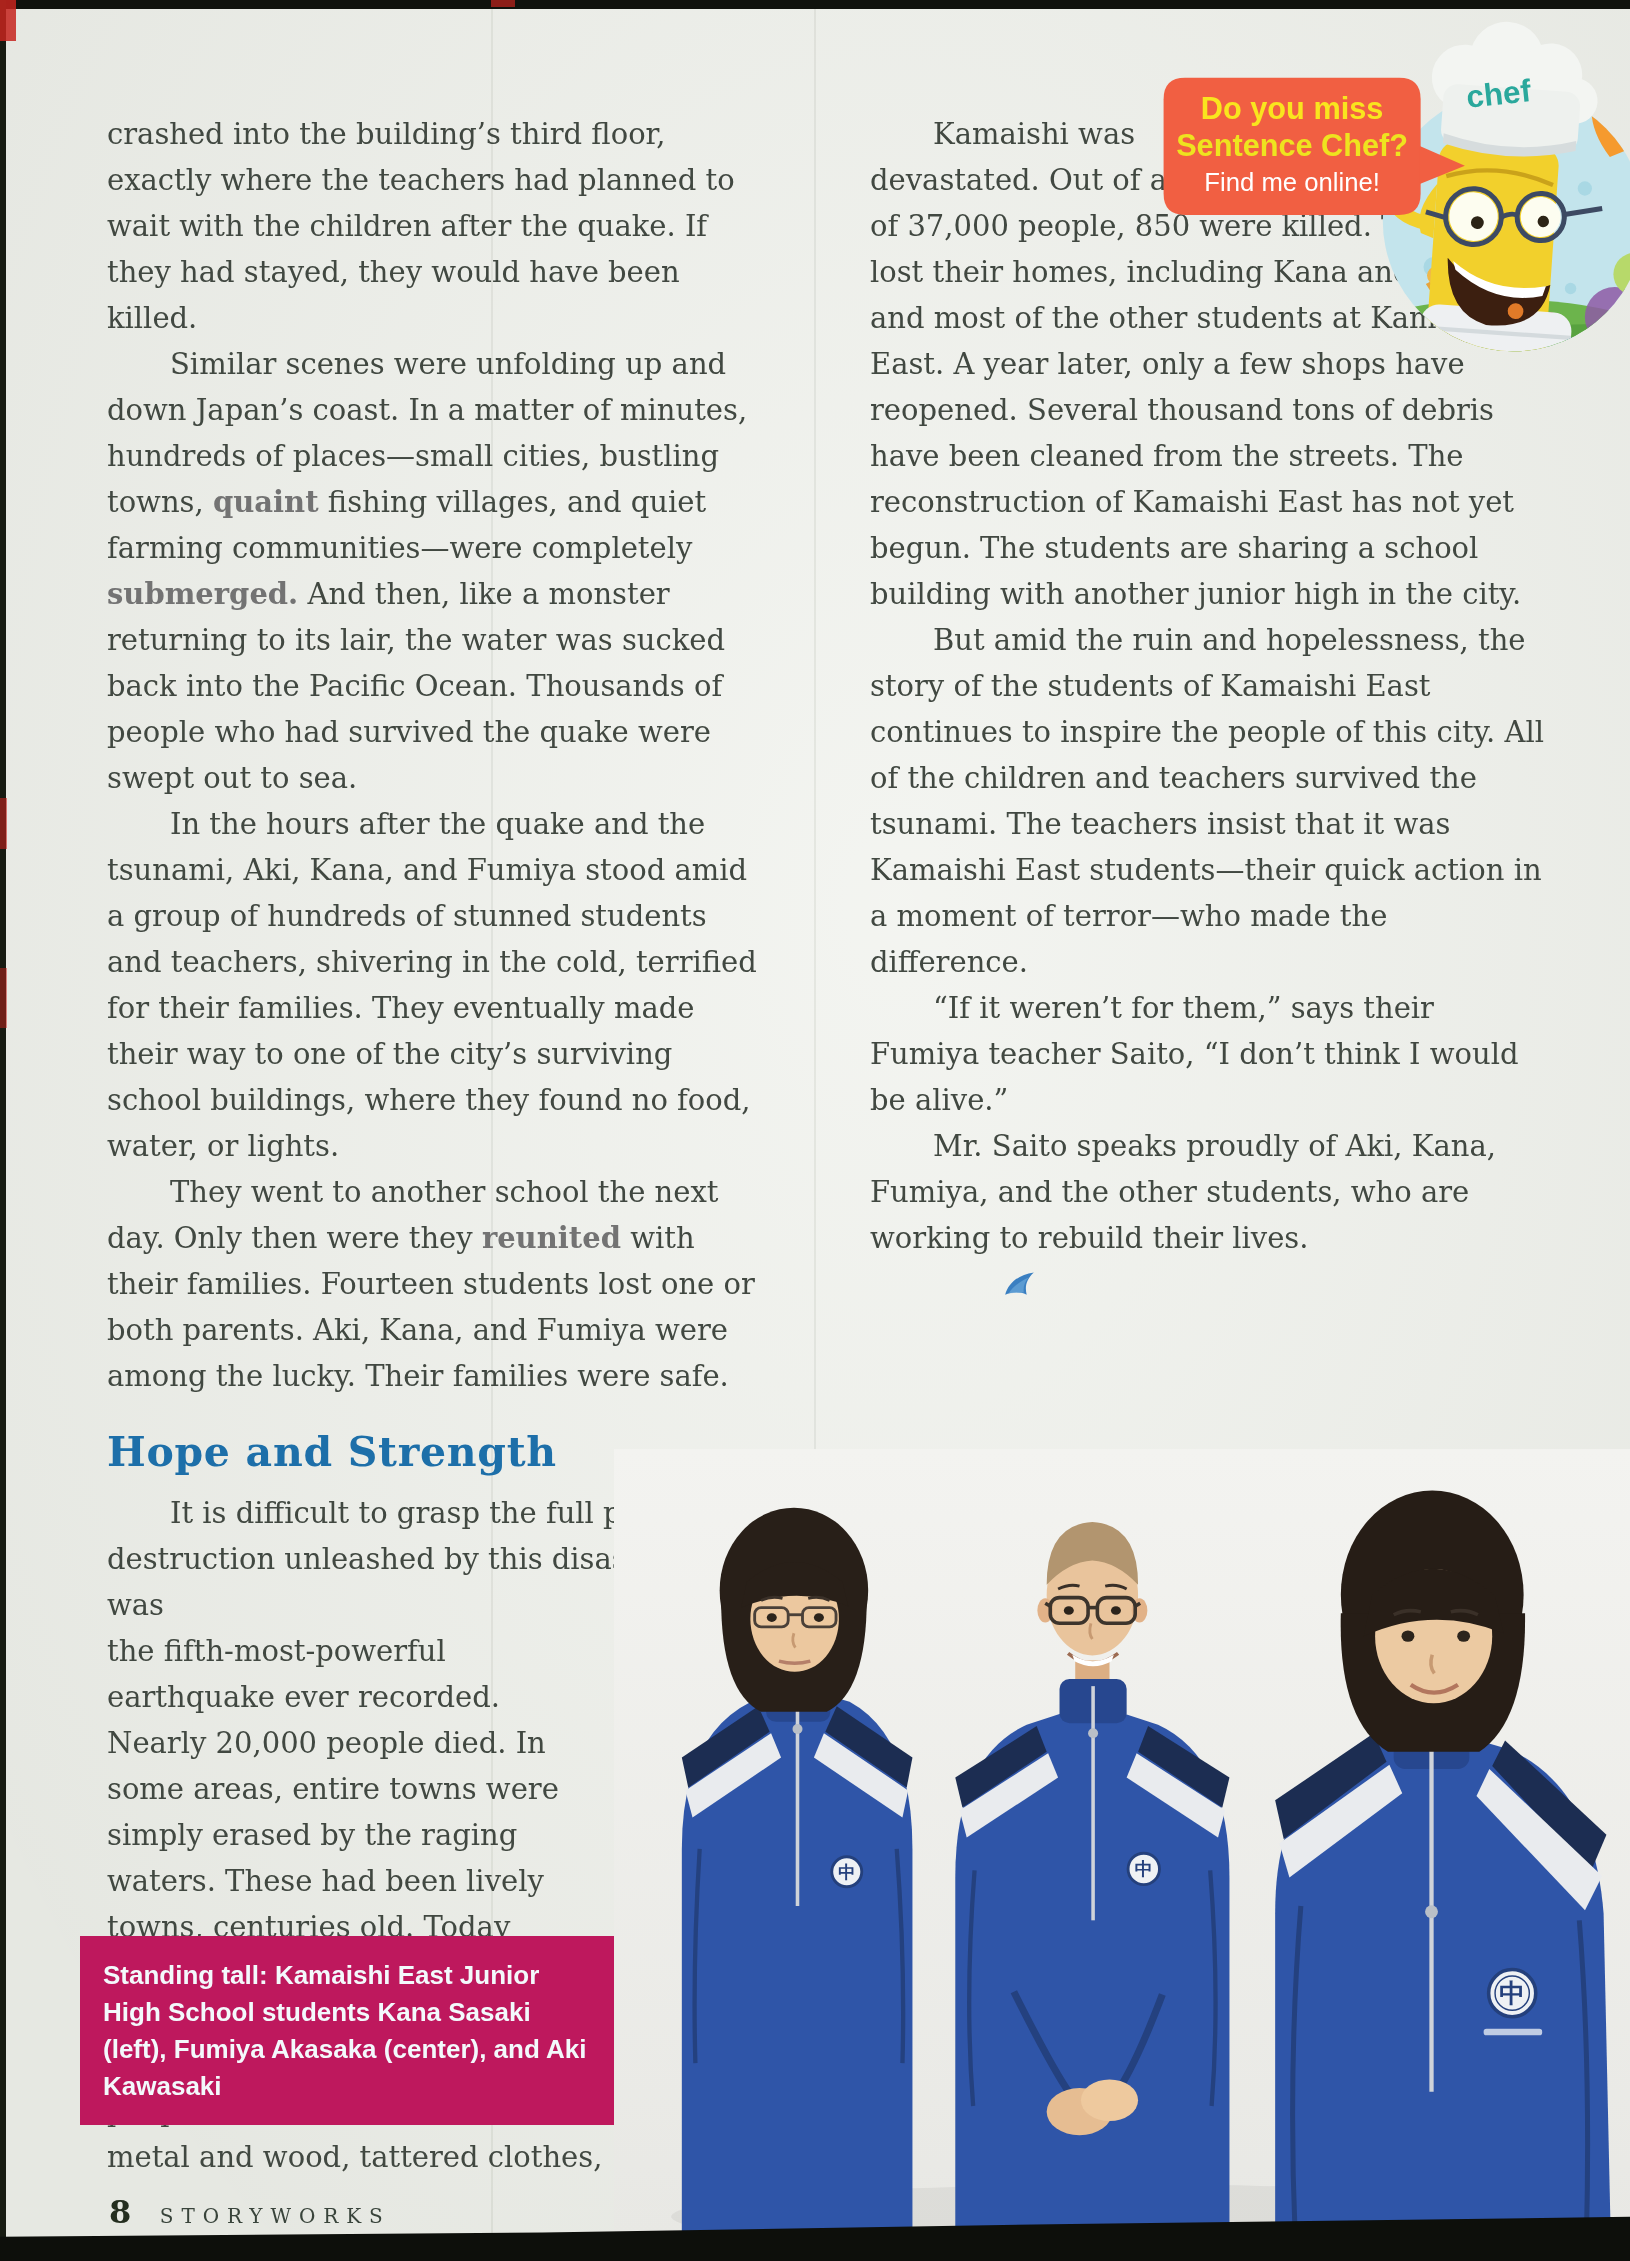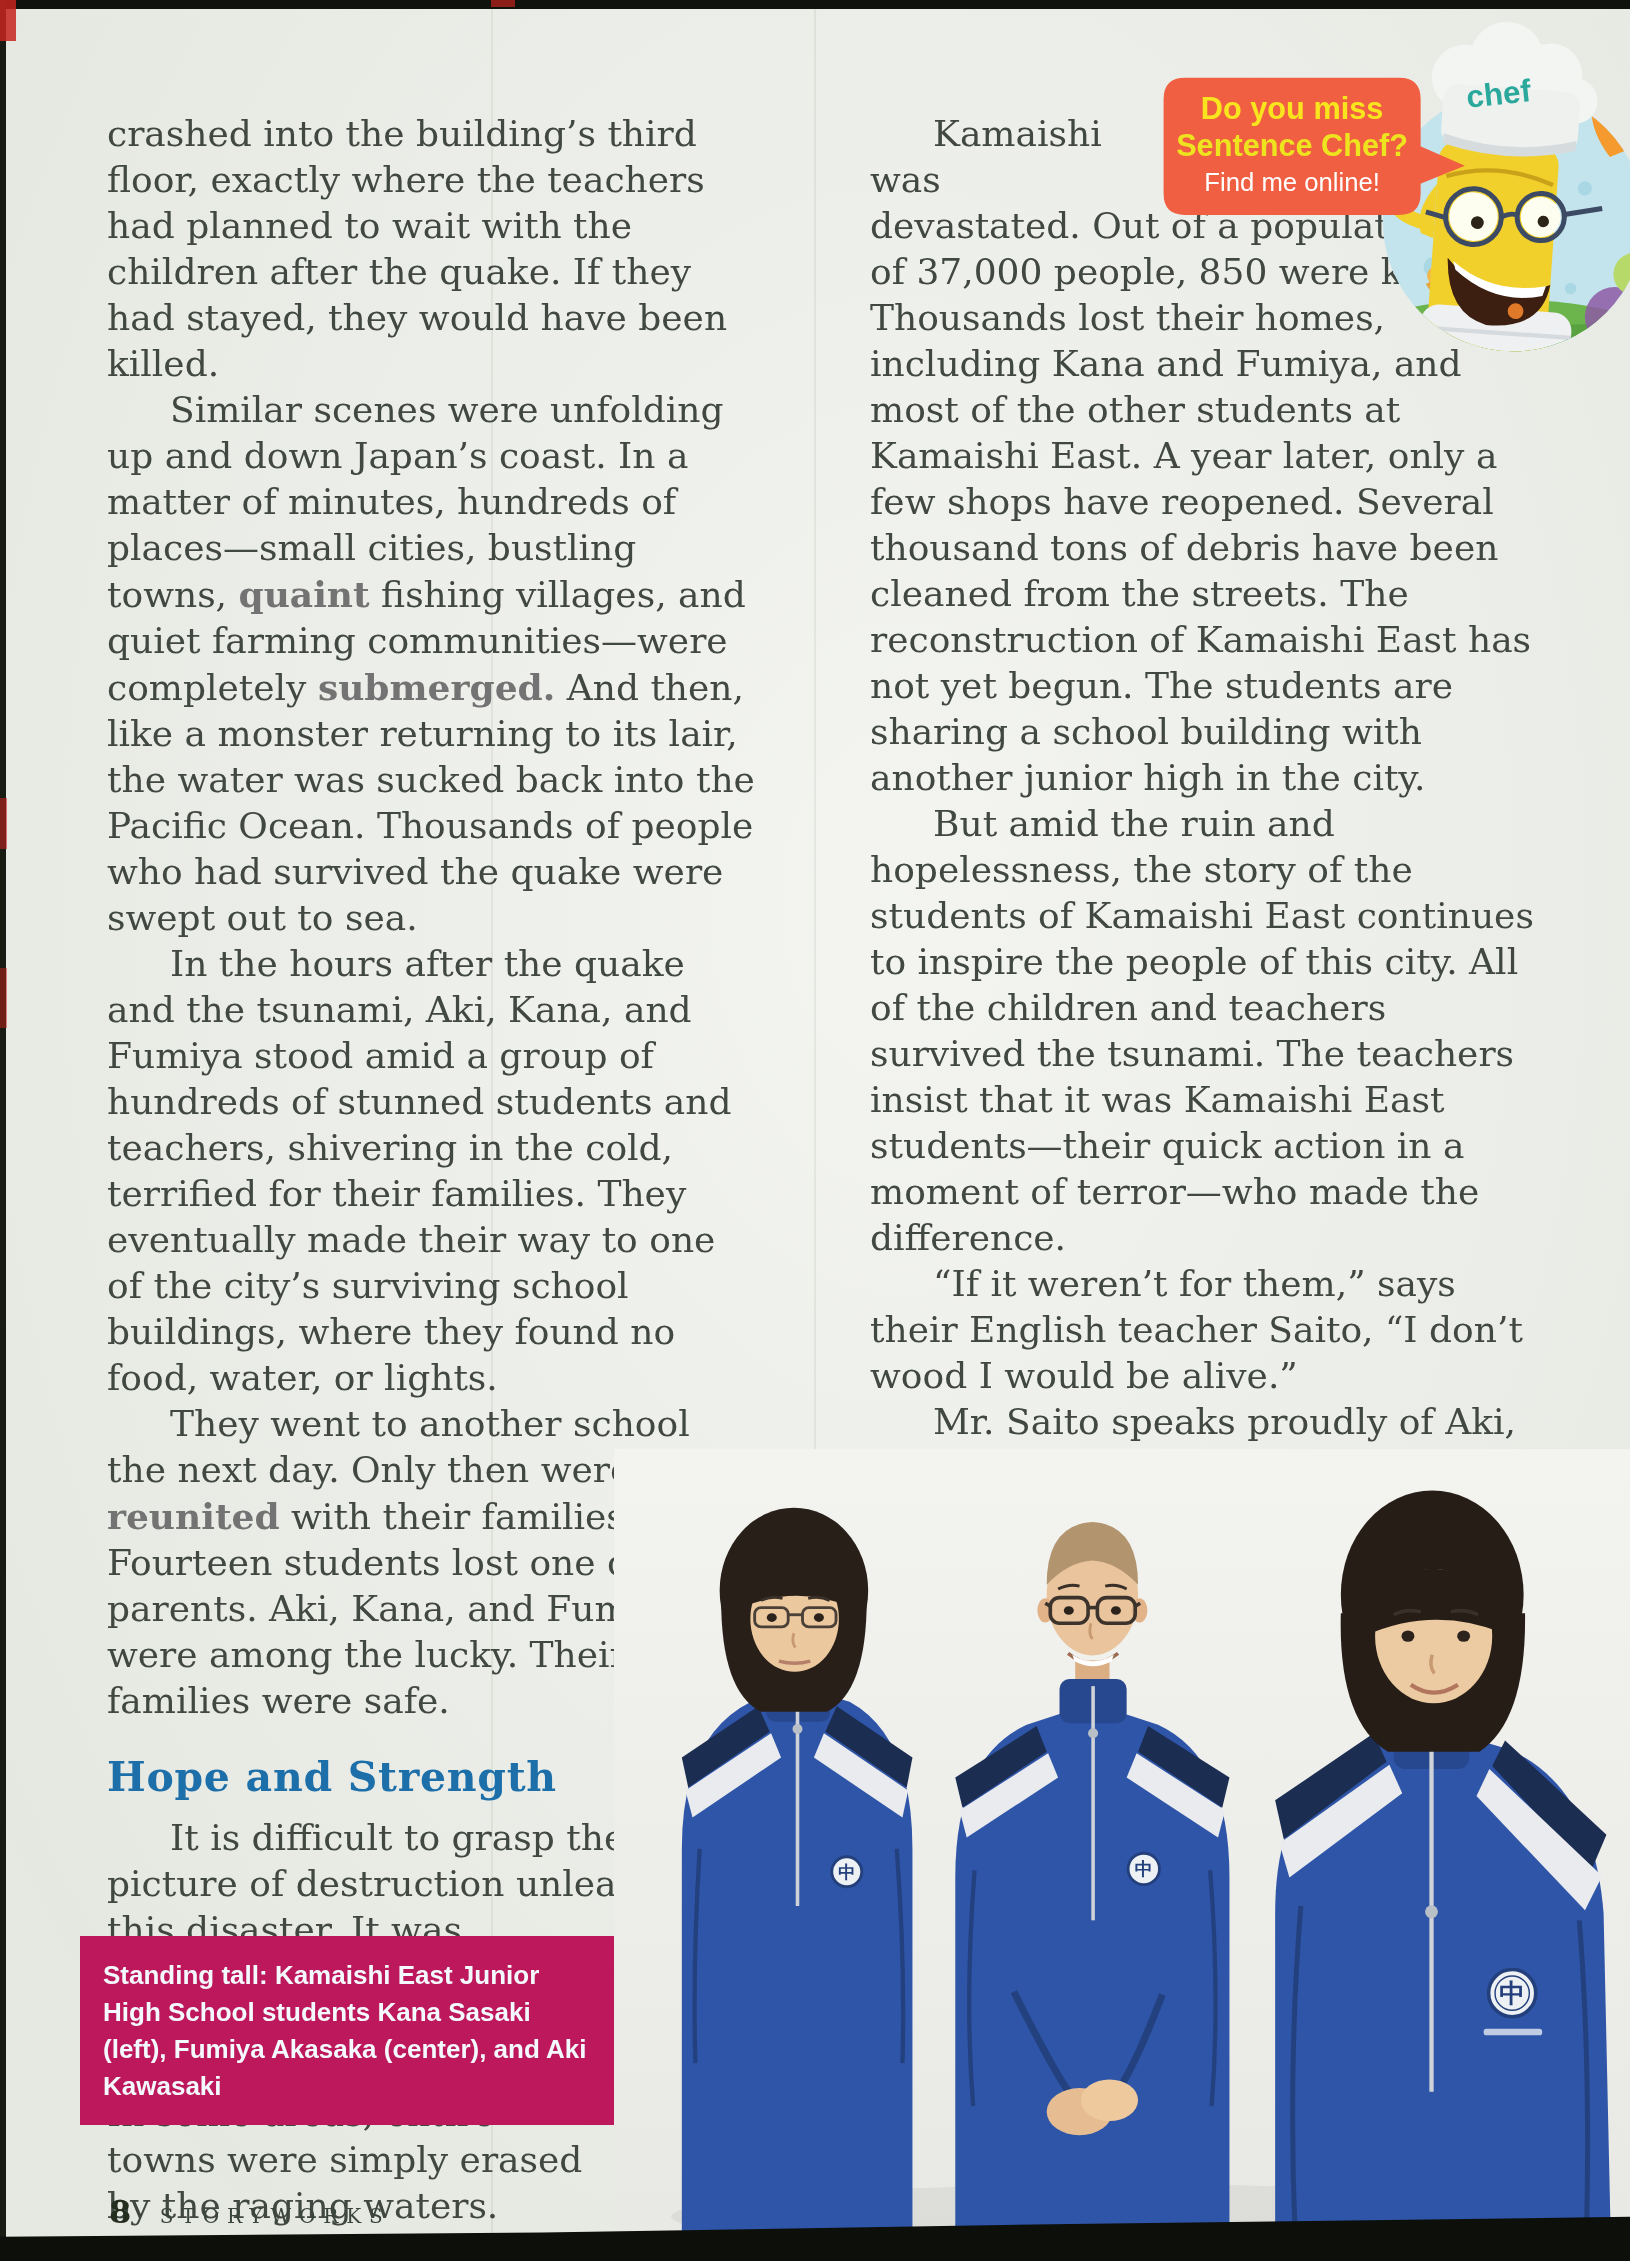--- a/index.html
+++ b/index.html
@@ -9,21 +9,21 @@
     radial-gradient(ellipse at 55% 40%, rgba(255,255,255,0.35), rgba(0,0,0,0.03) 85%);pointer-events:none;}
   .crease{position:absolute;top:0;width:2.1px;height:100%;background:rgba(110,115,100,0.10);}
   .edge-top{position:absolute;left:0;top:0;width:100%;height:8.6px;background:#10120d;}
   .edge-left{position:absolute;left:0;top:0;width:6.4px;height:100%;background:#171b12;}
   .edge-bottom{position:absolute;left:0;bottom:0;width:100%;height:57px;}
   .red-dash{position:absolute;background:rgba(198,36,30,0.85);}
 
   .column{position:absolute;top:111px;}
   .col-left{left:107px;width:653px;}
   .col-right{left:870px;width:675px;}
-  .body-text p{margin:0;font-size:36px;line-height:46px;color:#414841;}
+  .body-text p{margin:0;font-size:29px;line-height:46px;color:#414841;}
   .body-text p b{font-weight:700;color:#737373;}
   .indent{text-indent:63px;}
   .narrow{width:500px;}
   .rc-narrow-1{width:286px;}
   .rc-narrow-2{width:307px;}
   .rc-narrow-3{width:593px;}
   .section-heading{font-family:"DejaVu Serif",serif;font-weight:700;font-size:41px;line-height:1;
     color:#1d6fa9;margin:33px 0 17px 0;letter-spacing:0.7px;}
   .fin-icon{display:inline-block;vertical-align:baseline;margin-left:7.1px;transform:translateY(2.9px);}
 
@@ -54,21 +54,21 @@
     <h2 class="section-heading">Hope and Strength</h2>
     <p class="indent">It is difficult to grasp the full picture of destruction unleashed by this disaster. It was</p>
     <p class="narrow">the fifth-most-powerful earthquake ever recorded. Nearly 20,000 people died. In some areas, entire towns were simply erased by the raging waters. These had been lively towns, centuries old. Today nothing remains of these communities but toxic mud littered with the shreds of people’s lives—twisted bits of metal and wood, tattered clothes,</p>
   </div>
 
   <div class="column col-right body-text">
     <p class="indent rc-narrow-2">Kamaishi was</p>
     <p class="rc-narrow-3">devastated. Out of a population</p>
     <p>of 37,000 people, 850 were killed. Thousands lost their homes, including Kana and Fumiya, and most of the other students at Kamaishi East. A year later, only a few shops have reopened. Several thousand tons of debris have been cleaned from the streets. The reconstruction of Kamaishi East has not yet begun. The students are sharing a school building with another junior high in the city.</p>
     <p class="indent">But amid the ruin and hopelessness, the story of the students of Kamaishi East continues to inspire the people of this city. All of the children and teachers survived the tsunami. The teachers insist that it was Kamaishi East students—their quick action in a moment of terror—who made the difference.</p>
-    <p class="indent">“If it weren’t for them,” says their English teacher Saito, “I don’t wood I would be alive.”</p>
+    <p class="indent">“If it weren’t for them,” says their Fumiya teacher Saito, “I don’t think I would be alive.”</p>
     <p class="indent">Mr. Saito speaks proudly of Aki, Kana, Fumiya, and the other students, who are working to rebuild their lives.</p>
     <p class="indent">
       <span class="fin-icon"><svg width="33" height="26" viewBox="0 0 46 36">
             <path d="M3 33 C8 16 22 5 43 2 C33 11 30 21 33 33 C23 28 12 29 3 33 Z" fill="#3a7fc1"></path>
             <path d="M8 31 C14 22 24 14 36 9 C30 15 28 22 29 30 Z" fill="#6aa7d8" opacity="0.7"></path>
           </svg></span>
     </p>
   </div>
 
   <svg class="badge-svg" width="488" height="357" viewBox="0 0 683 500">

